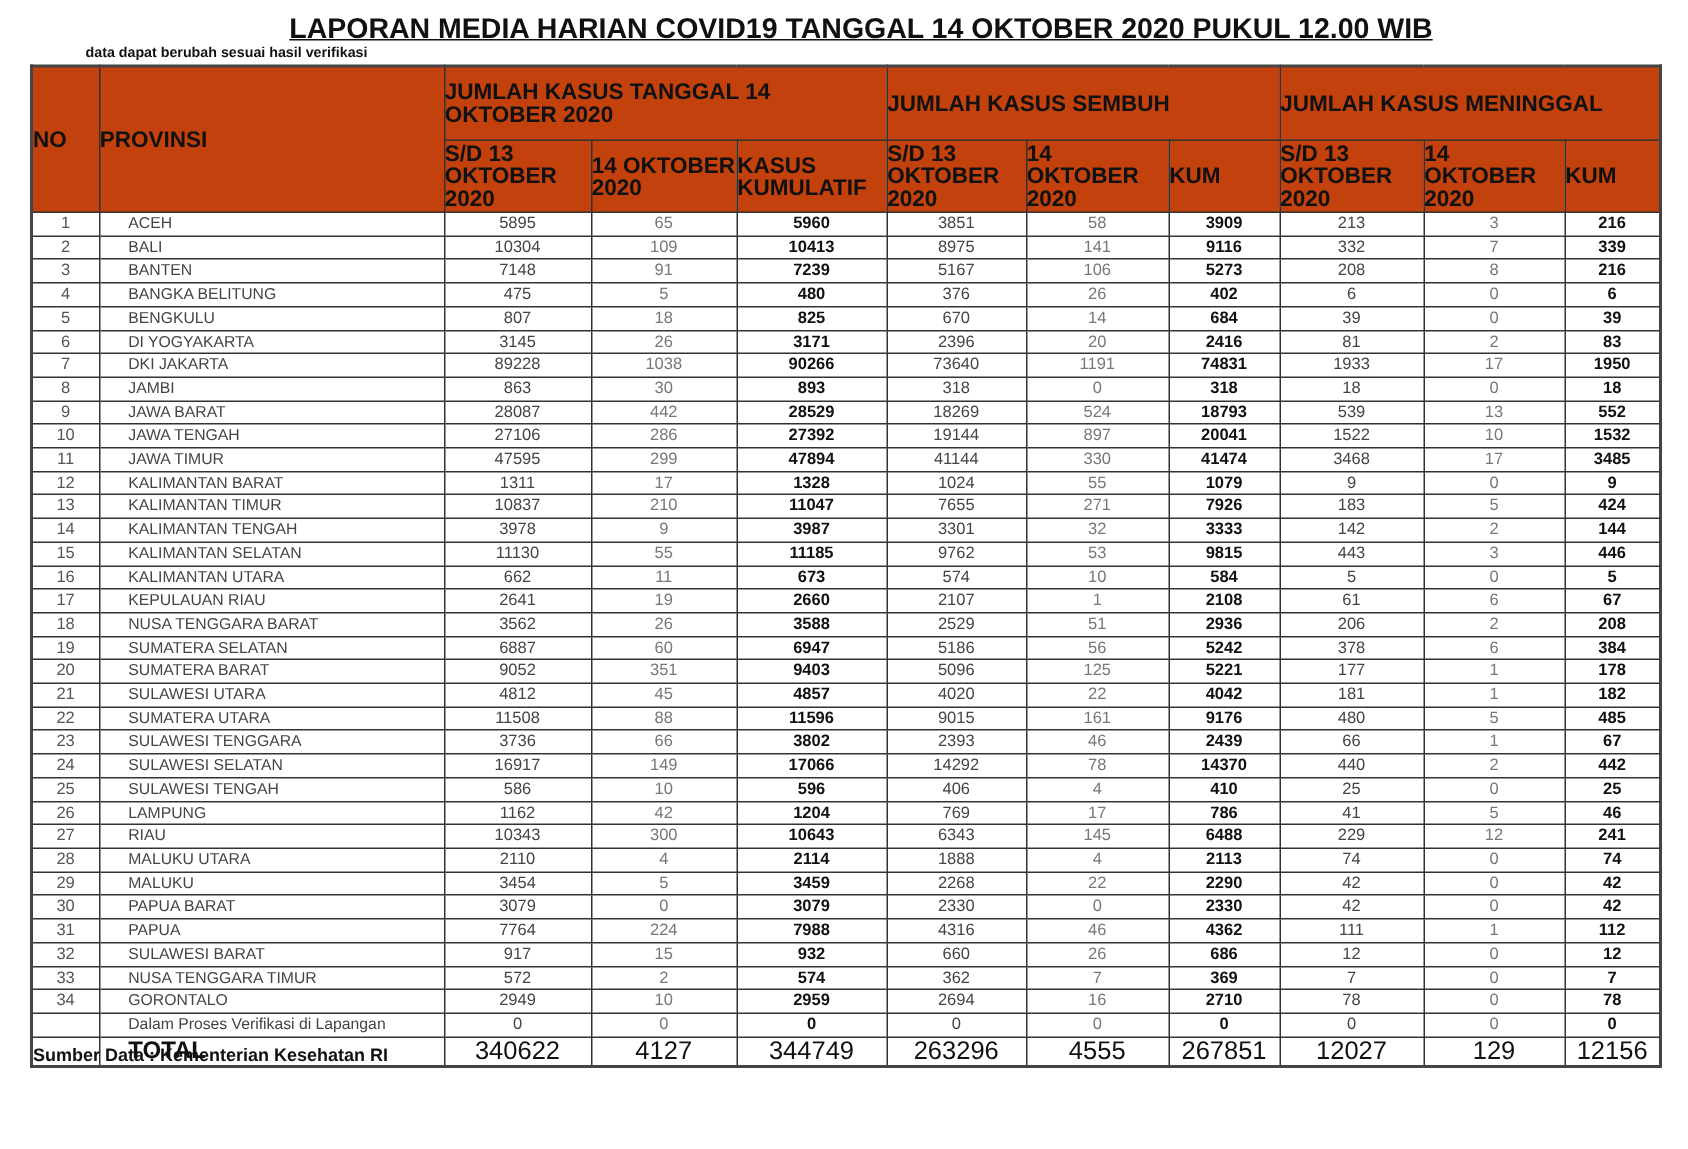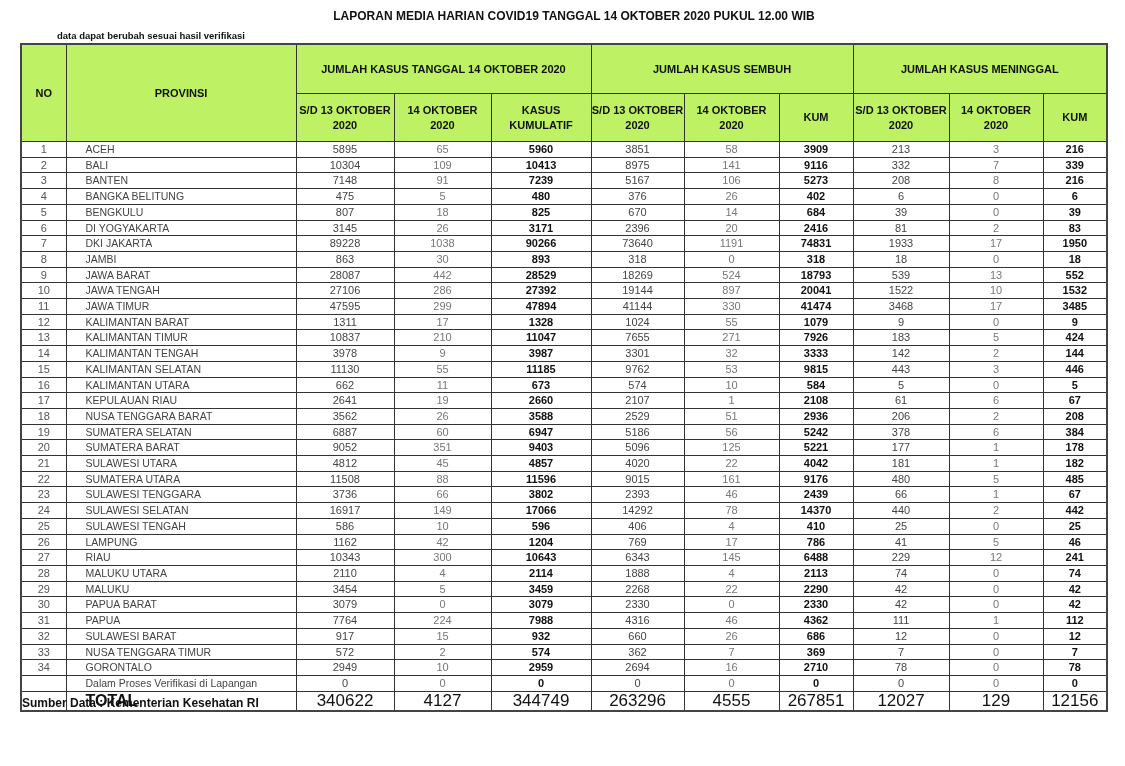--- a/index.html
+++ b/index.html
@@ -1,20 +1,20 @@
 <!DOCTYPE html>
 <html><head>
 <meta charset="utf-8">
 <style>
   html, body { margin: 0; padding: 0; background: #ffffff; }
   body { width: 1125px; height: 766px; position: relative; overflow: hidden; font-family: "Liberation Sans", sans-serif; color: #222; }
-  .title { position: absolute; left: 0; top: 9px; width: 1125px; text-align: center; font-weight: bold; font-size: 12px; color: #111; padding-left: 23px; box-sizing: border-box; }
+  .title { position: absolute; left: 0; top: 9px; width: 1125px; text-align: center; font-weight: bold; font-size: 19px; color: #111; padding-left: 23px; box-sizing: border-box; text-decoration: underline; }
   .note { position: absolute; left: 57px; top: 30px; font-weight: bold; font-size: 9.5px; color: #111; }
   table { position: absolute; left: 20px; top: 43px; border-collapse: collapse; table-layout: fixed; width: 1086px; border: 2px solid #444; }
-  th { background: #bef264; font-weight: bold; font-size: 11px; color: #111; border: 1px solid #333; text-align: center; vertical-align: middle; line-height: 15px; padding: 0; }
+  th { background: #c2410c; font-weight: bold; font-size: 15px; color: #111; border: 1px solid #333; text-align: left; vertical-align: middle; line-height: 15px; padding: 0; }
   th.group { height: 48px; }
   th.sub { height: 47px; }
   td { border: 1px solid #333; font-family: "Liberation Sans", sans-serif; font-size: 11px; height: 14.7px; line-height: 14.7px; padding: 0; text-align: center; color: #444; white-space: nowrap; overflow: hidden; }
   td.no { color: #555; }
   td.prov { text-align: left; padding-left: 19px; color: #444; font-size: 10.5px; }
   td.dim { color: #777; }
   td.bold { font-weight: bold; color: #111; }
   tr.total td { height: 18px; line-height: 18px; font-size: 17px; color: #111; }
   tr.total td.prov { font-size: 16px; font-weight: bold; }
   .source { position: absolute; left: 22px; top: 696px; font-weight: bold; font-size: 12px; color: #111; }

